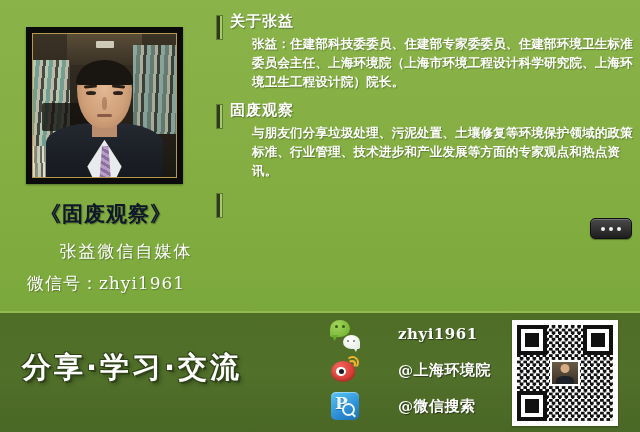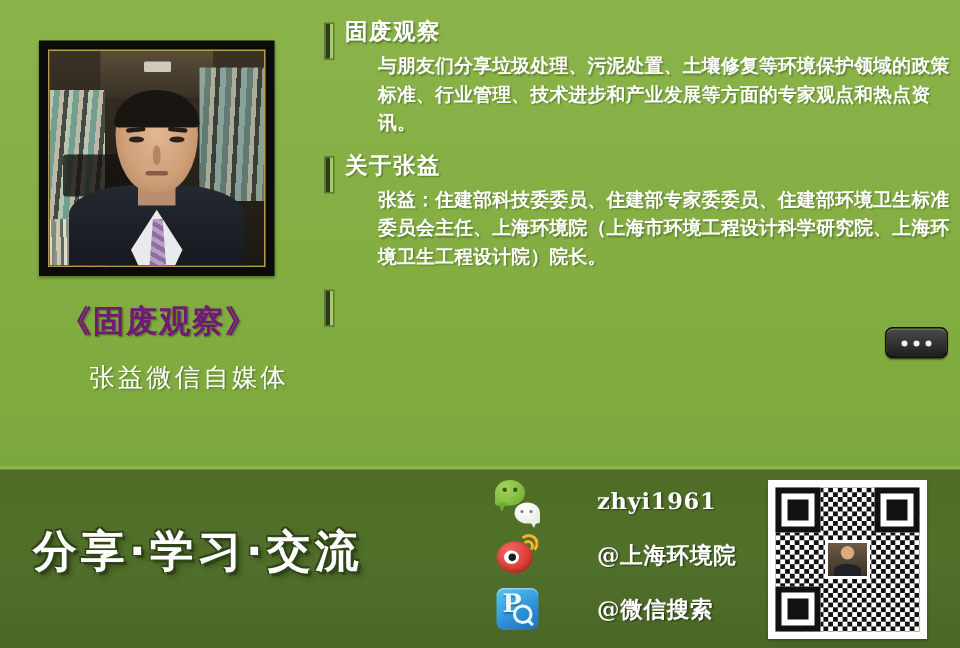--- a/index.html
+++ b/index.html
@@ -137,21 +137,21 @@
     position: absolute; left: 48%; top: 44%; width: 4%; height: 9%;
     background: rgba(150,102,70,.55); border-radius: 40%;
   }
   .mouth {
     position: absolute; left: 45%; top: 56%; width: 10%; height: 1.8%;
     background: #8a5a46; border-radius: 3px;
   }
 
   .brand-title {
     position: absolute; left: 0; top: 200px; width: 212px;
-    text-align: center; color: #701a75;
+    text-align: center; color: #0f172a;
     font-size: 21px; font-weight: bold; letter-spacing: 1px;
     font-family: "DejaVu Serif", "Liberation Serif", serif;
     text-shadow: 1px 1px 1px rgba(60,80,30,.55);
   }
   .brand-sub {
     position: absolute; left: 0; top: 240px; width: 212px;
     text-align: center; color: #ffffff;
     font-size: 17px; letter-spacing: 2px;
     font-family: "DejaVu Serif", "Liberation Serif", serif;
     text-shadow: 1px 1px 1px rgba(60,80,30,.5);
@@ -372,34 +372,35 @@
           <div class="eye-l"></div>
           <div class="eye-r"></div>
           <div class="nose"></div>
           <div class="mouth"></div>
         </div>
       </div>
     </div>
 
     <div class="brand-title">《固废观察》</div>
     <div class="brand-sub">张益微信自媒体</div>
+    <div class="brand-id">微信号：zhyi1961</div>
   </div>
 
   <div class="sections">
+
+    <div class="section">
+      <div class="sec-marker"></div>
+      <div class="sec-head">关于张益</div>
+      <div class="sec-body">张益：住建部科技委委员、住建部专家委委员、住建部环境卫生标准委员会主任、上海环境院（上海市环境工程设计科学研究院、上海环境卫生工程设计院）院长。</div>
+    </div>
 
     <div class="section">
       <div class="sec-marker"></div>
       <div class="sec-head">固废观察</div>
       <div class="sec-body">与朋友们分享垃圾处理、污泥处置、土壤修复等环境保护领域的政策标准、行业管理、技术进步和产业发展等方面的专家观点和热点资讯。</div>
-    </div>
-
-    <div class="section">
-      <div class="sec-marker"></div>
-      <div class="sec-head">关于张益</div>
-      <div class="sec-body">张益：住建部科技委委员、住建部专家委委员、住建部环境卫生标准委员会主任、上海环境院（上海市环境工程设计科学研究院、上海环境卫生工程设计院）院长。</div>
     </div>
 
     <div class="section">
       <div class="sec-marker"></div>
       <div class="dots-btn">
         <i></i>
         <i></i>
         <i></i>
       </div>
     </div>

